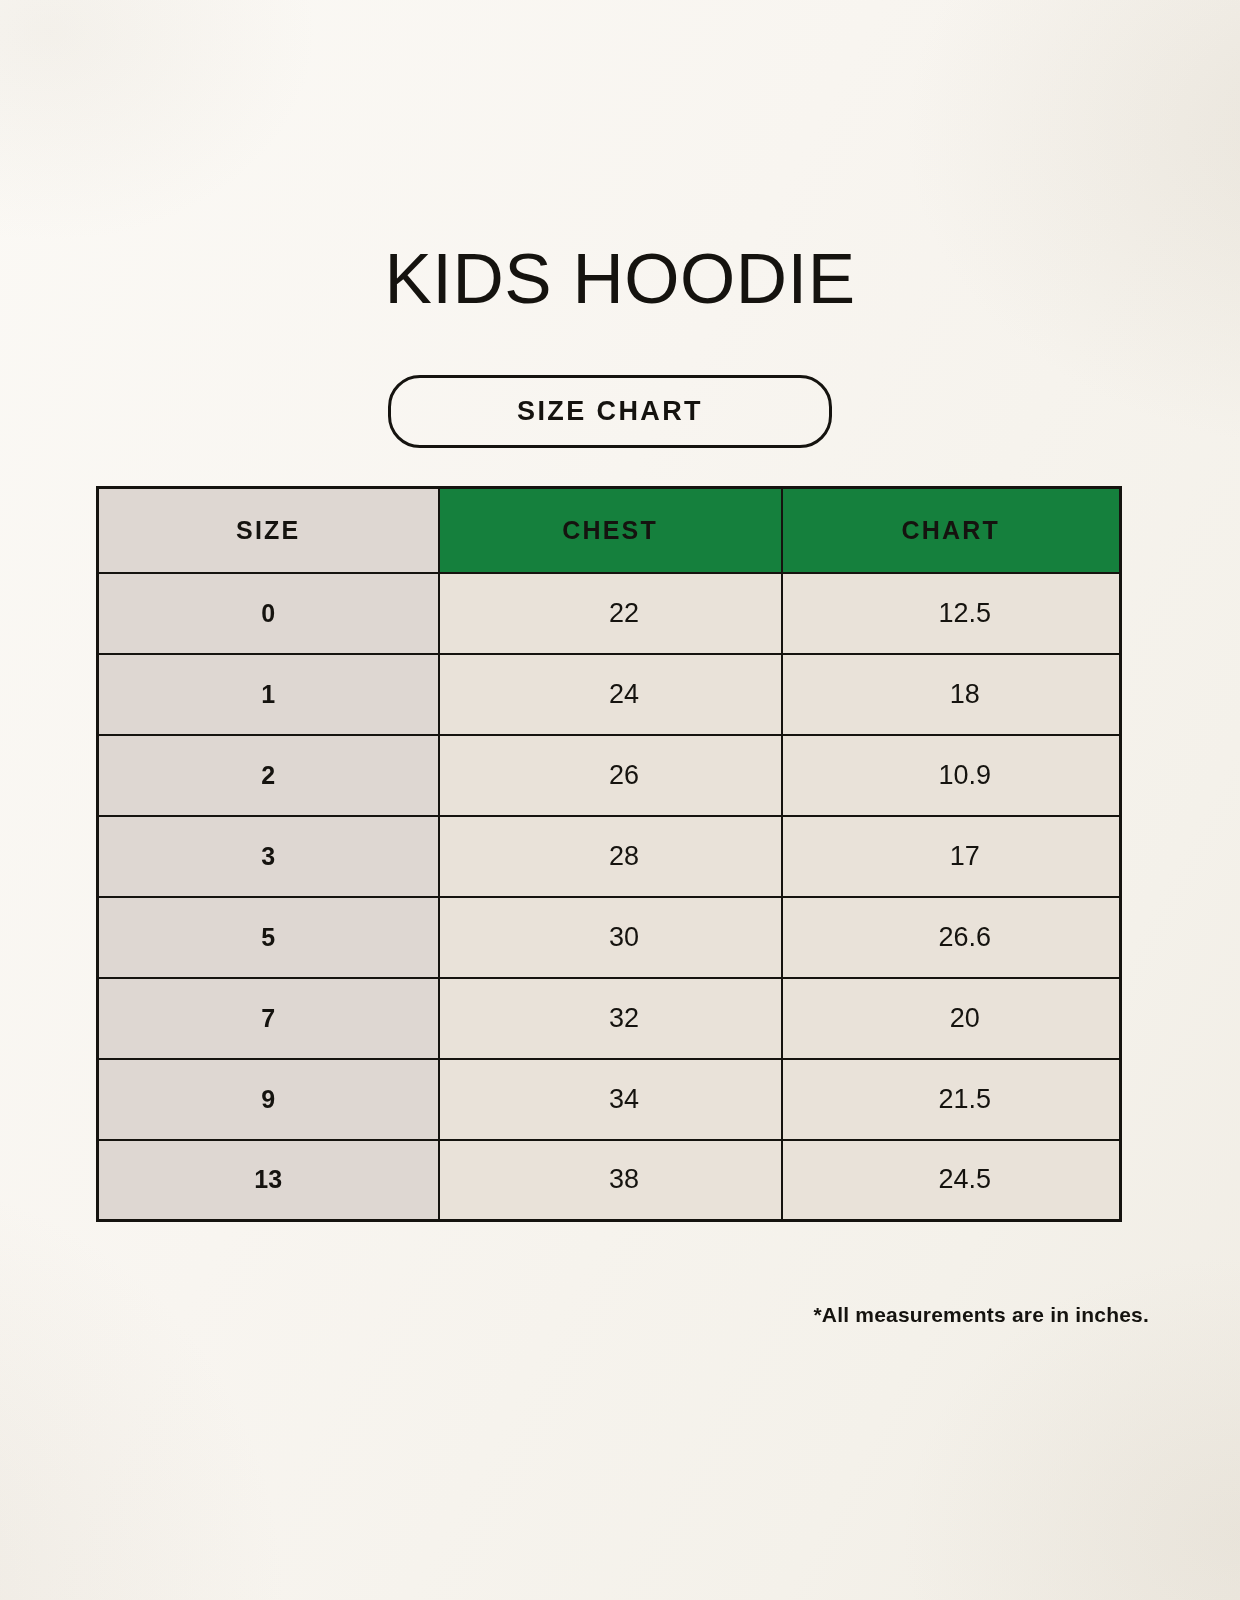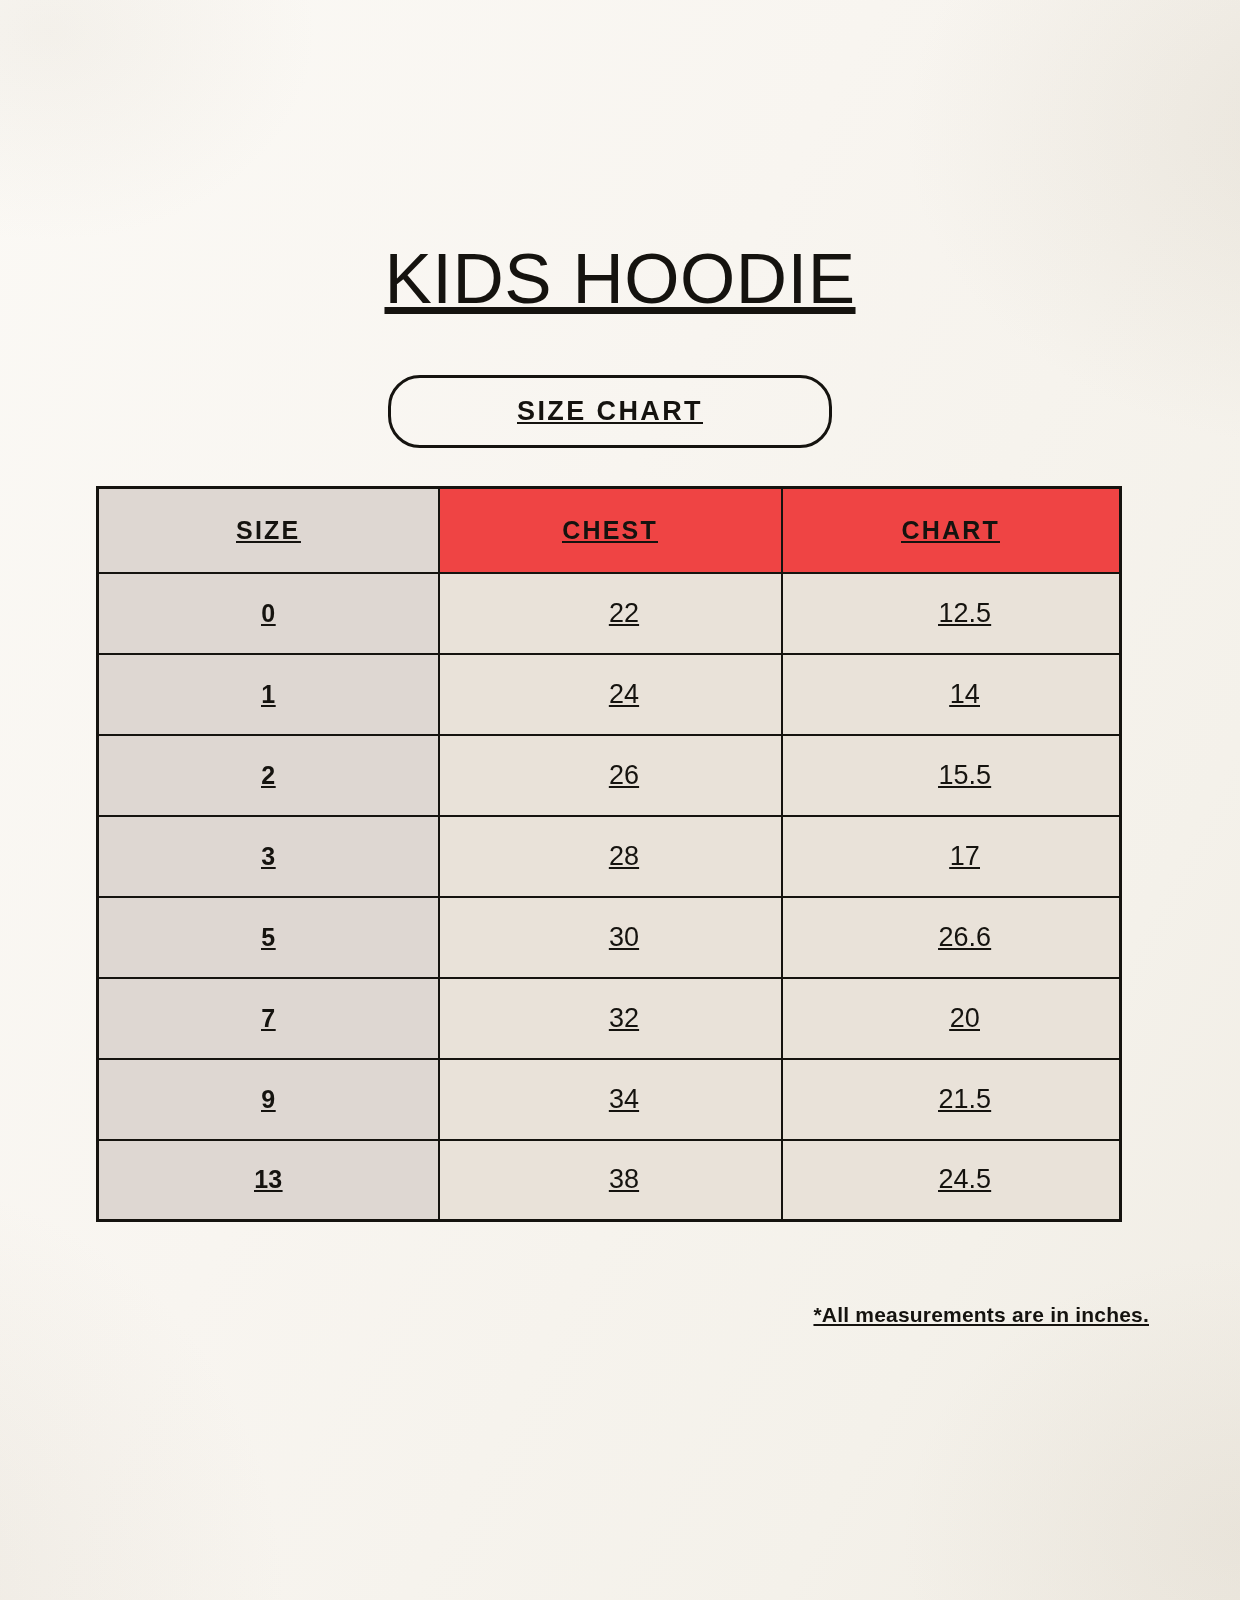--- a/index.html
+++ b/index.html
@@ -1,15 +1,15 @@
 <!DOCTYPE html>
 <html><head>
 <meta charset="utf-8">
 <style>
-  * { margin:0; padding:0; box-sizing:border-box;text-decoration:underline; }
+  * { margin:0; padding:0; box-sizing:border-box; }
 
   html, body {
     width:1240px;
     height:1600px;
     overflow:hidden;
   }
 
   body {
     font-family:"Liberation Sans", sans-serif;
     background:#f8f5f0;
@@ -94,21 +94,21 @@
   col.c-length { width:339px; }
 
   thead th {
     height:85px;
     font-size:25px;
     font-weight:700;
     letter-spacing:2.2px;
   }
   th.h-size   { background:#ded7d2; }
   th.h-chest,
-  th.h-length { background:#ef4444; }
+  th.h-length { background:#15803d; }
 
   tbody tr { height:81px; }
   tbody td.size-cell {
     background:#ded7d2;
     font-size:25px;
     font-weight:700;
   }
   tbody td.val-cell {
     background:#e9e2d9;
     font-size:27px;
@@ -159,26 +159,26 @@
       </thead>
       <tbody id="table-body">
           <tr>
             <td class="size-cell">0</td>
             <td class="val-cell">22</td>
             <td class="val-cell">12.5</td>
           </tr>
           <tr>
             <td class="size-cell">1</td>
             <td class="val-cell">24</td>
-            <td class="val-cell">14</td>
+            <td class="val-cell">18</td>
           </tr>
           <tr>
             <td class="size-cell">2</td>
             <td class="val-cell">26</td>
-            <td class="val-cell">15.5</td>
+            <td class="val-cell">10.9</td>
           </tr>
           <tr>
             <td class="size-cell">3</td>
             <td class="val-cell">28</td>
             <td class="val-cell">17</td>
           </tr>
           <tr>
             <td class="size-cell">5</td>
             <td class="val-cell">30</td>
             <td class="val-cell">26.6</td>

